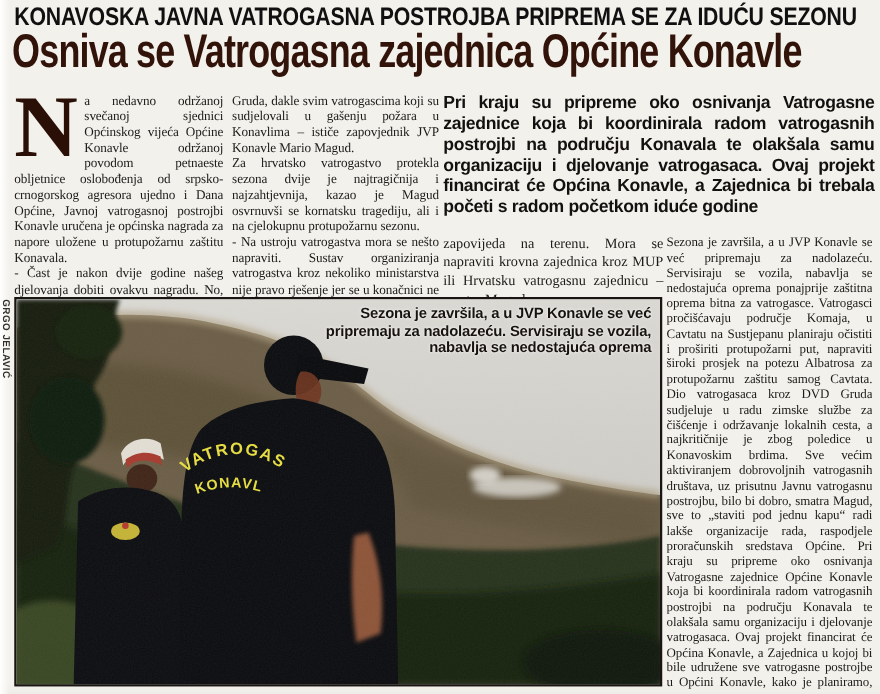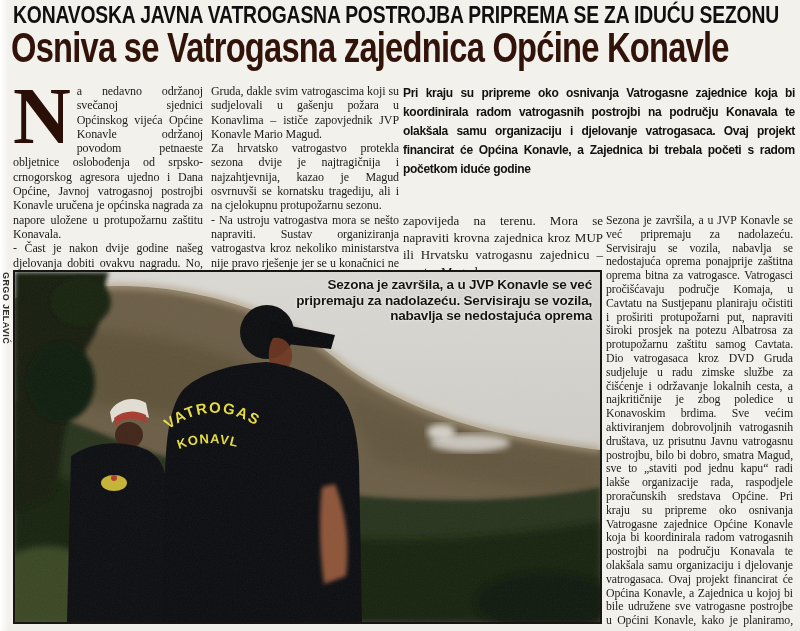--- a/index.html
+++ b/index.html
@@ -40,21 +40,21 @@
   .col1{left:13px;width:190px;}
   .col2{left:211px;width:188px;}
   .dropcap{
     float:left;
     font-weight:bold;font-size:80px;line-height:58px;
     padding:3px 6px 0 0;color:#2a0f07;
   }
   .lead{
     position:absolute;left:403px;top:84px;width:392px;margin:0;
     font-family:"Liberation Sans","DejaVu Sans",sans-serif;
-    font-weight:bold;font-size:12px;line-height:19px;
+    font-weight:bold;font-size:16px;line-height:19px;
     letter-spacing:-0.3px;color:#131110;text-align:justify;
   }
   .col3{
     position:absolute;left:403px;top:212px;width:200px;
     font-size:13px;line-height:17px;text-align:justify;margin:0;
   }
   .rightcol{
     position:absolute;left:606px;top:214px;width:187px;height:414px;
     font-size:11.8px;line-height:13.8px;text-align:justify;
     overflow:hidden;margin:0;letter-spacing:-0.1px;

